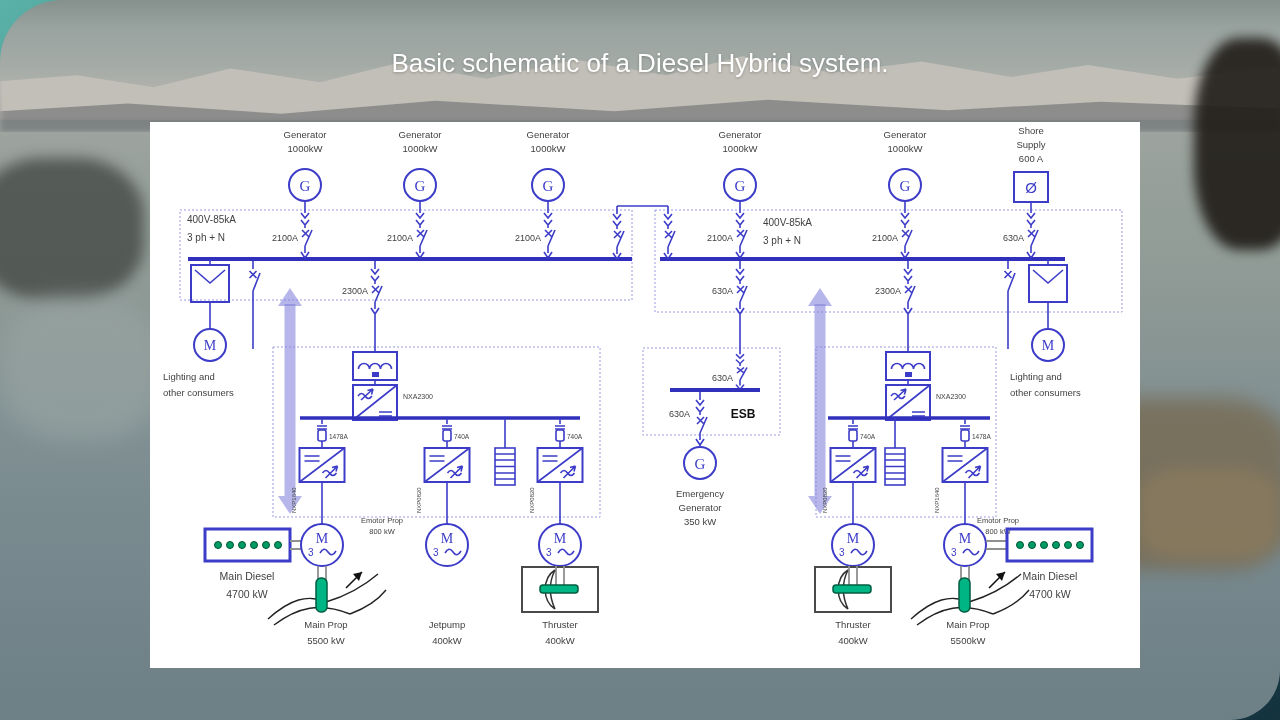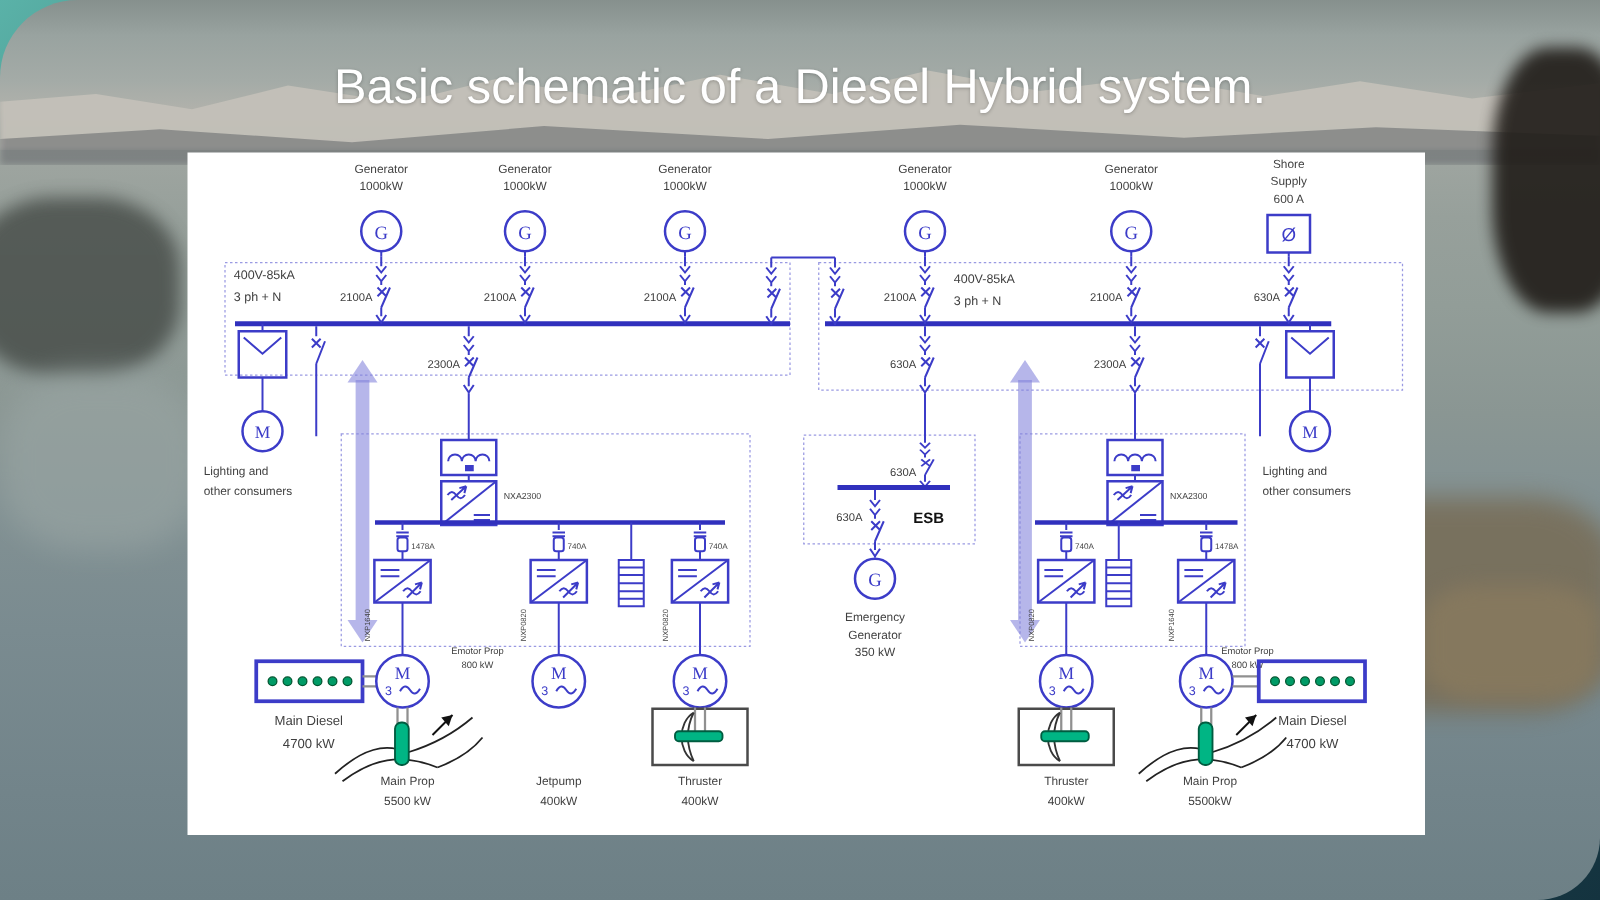--- a/index.html
+++ b/index.html
@@ -13,21 +13,21 @@
   .mountains{position:absolute;top:34px;left:0;right:0;height:86px;background:#c5c1ba;opacity:.9;filter:blur(2px);
     clip-path:polygon(0 100%,0 55%,6% 48%,12% 62%,18% 40%,25% 56%,31% 34%,38% 52%,45% 30%,52% 48%,58% 26%,65% 45%,72% 32%,79% 50%,85% 36%,92% 52%,100% 38%,100% 100%);}
   .ridge{position:absolute;top:80px;left:0;right:0;height:52px;background:#63666a;opacity:.55;filter:blur(3px);
     clip-path:polygon(0 100%,0 60%,10% 45%,22% 65%,34% 40%,48% 60%,60% 38%,74% 58%,86% 42%,100% 55%,100% 100%);}
   .trees-left{position:absolute;left:-24px;top:158px;width:168px;height:142px;background:#3f4440;border-radius:40%;filter:blur(7px);opacity:.75;}
   .tree-right{position:absolute;right:-26px;top:38px;width:112px;height:212px;background:#201c18;border-radius:40%;filter:blur(6px);opacity:.9;}
   .grass-right{position:absolute;right:-12px;top:398px;width:234px;height:172px;background:#776a52;border-radius:30%;filter:blur(10px);opacity:.8;}
   .grass-right2{position:absolute;right:0;top:468px;width:142px;height:92px;background:#8c7c5e;border-radius:30%;filter:blur(8px);opacity:.7;}
   .water-light{position:absolute;left:0;top:298px;width:162px;height:142px;background:#9aa6a4;border-radius:40%;filter:blur(12px);opacity:.6;}
   .title{position:absolute;top:48px;left:0;right:0;text-align:center;color:#ffffff;
-    font-size:39px;font-weight:400;text-shadow:0 1px 3px rgba(0,0,0,.25);}
+    font-size:26px;font-weight:400;text-shadow:0 1px 3px rgba(0,0,0,.25);}
   .panel{position:absolute;left:150px;top:122px;width:990px;height:546px;background:#ffffff;}
   
   .ln{stroke:#3c3cc8;stroke-width:1.6;fill:none;}
   .ln2{stroke:#3c3cc8;stroke-width:2;fill:none;}
   .bus{stroke:#3030bd;stroke-width:4;fill:none;}
   .dcbus{stroke:#3030bd;stroke-width:3.5;fill:none;}
   .dash{stroke:#9a9ae2;stroke-width:1;fill:none;stroke-dasharray:2 2;}
   .gray{stroke:#909090;stroke-width:1.8;fill:none;}
   .blade{stroke:#333;stroke-width:1.5;fill:none;}
   .pln{stroke:#222;stroke-width:1.4;fill:none;}

